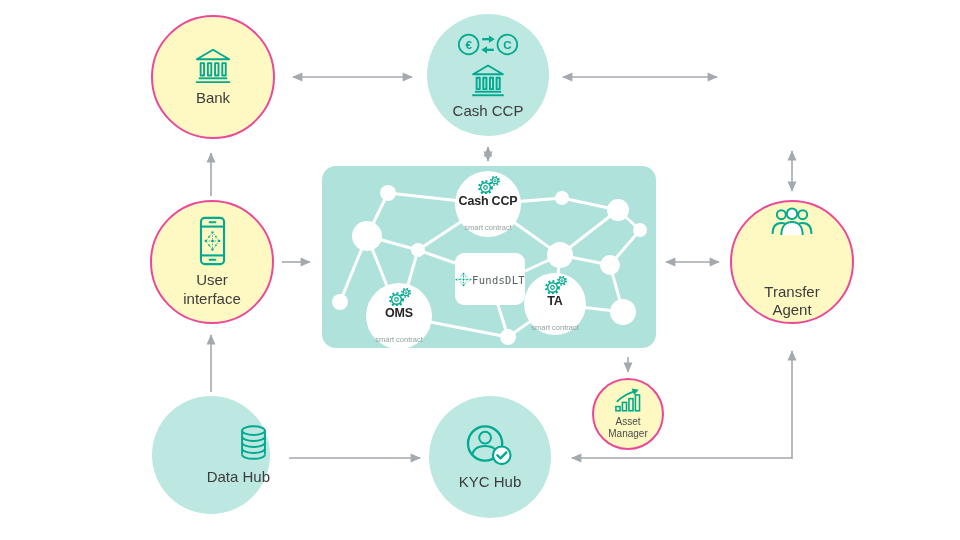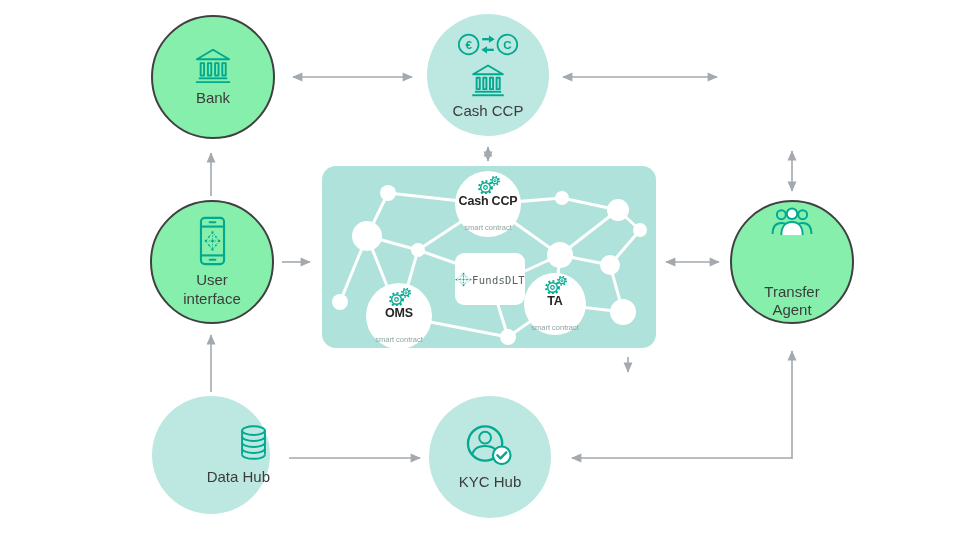--- a/index.html
+++ b/index.html
@@ -6,21 +6,21 @@
   body{
     width:960px;height:540px;background:#ffffff;position:relative;overflow:hidden;
     font-family:"Liberation Sans", sans-serif;
   }
   .stage{position:absolute;inset:0;}
   svg.connections{position:absolute;left:0;top:0;width:960px;height:540px;z-index:1;}
   .node{
     position:absolute;border-radius:50%;box-sizing:border-box;z-index:3;
     display:flex;flex-direction:column;align-items:center;justify-content:center;text-align:center;
   }
-  .node.outline{background:#86efac;border:2px solid #404040;}
+  .node.outline{background:#fef9c3;border:2px solid #ec4899;}
   .node.filled{background:#bce8e1;border:none;}
   .label{font-size:15px;color:#3c3c3c;line-height:1.22;margin-top:5px;max-width:92px;}
   .label.sm{font-size:10px;margin-top:2px;max-width:52px;color:#4a4a4a;}
   .dlt-box{
     position:absolute;left:322px;top:166px;width:334px;height:182px;
     background:#aee2db;border-radius:14px;z-index:2;overflow:hidden;
   }
   .dlt-box svg.net{position:absolute;left:0;top:0;width:334px;height:182px;}
   .contract{
     position:absolute;background:#ffffff;border-radius:50%;
@@ -193,20 +193,33 @@
       <g clip-path="url(#kycclip)" fill="none" stroke="#00a98f" stroke-width="2">
         <circle cx="23" cy="15" r="6"></circle>
         <path d="M9,36 c1,-9.5 7,-12.5 14,-12.5 c7,0 13,3 14,12.5"></path>
       </g>
       <circle cx="40" cy="33" r="9" fill="#ffffff" stroke="#00a98f" stroke-width="2.2"></circle>
       <path d="M35.5,33 l3.2,3.2 l6,-6.2" fill="none" stroke="#00a98f" stroke-width="2.4" stroke-linecap="round" stroke-linejoin="round"></path>
     </svg>
     <div class="label">KYC Hub</div>
   </div>
 
+  <div class="node outline" style="left:592px;top:378px;width:72px;height:72px;">
+    <svg width="30" height="26" viewBox="0 0 32 28">
+      <g fill="none" stroke="#00a98f" stroke-width="1.7">
+        <rect x="3" y="20" width="4.4" height="4.5"></rect>
+        <rect x="10" y="15.5" width="4.4" height="9"></rect>
+        <rect x="17" y="11.5" width="4.4" height="13"></rect>
+        <rect x="24" y="7.5" width="4.4" height="17"></rect>
+      </g>
+      <path d="M4,15 C10,8.5 15,6.5 22,4" fill="none" stroke="#00a98f" stroke-width="2"></path>
+      <path d="M20,0.5 L27.5,2 L22.5,7.5 Z" fill="#00a98f"></path>
+    </svg>
+    <div class="label sm">Asset Manager</div>
+  </div>
 
   <div class="dlt-box">
     <svg class="net" viewBox="0 0 334 182">
       <g stroke="#ffffff" stroke-width="3">
         <line x1="66" y1="27" x2="45" y2="70"></line>
         <line x1="66" y1="27" x2="166" y2="38"></line>
         <line x1="45" y1="70" x2="96" y2="84"></line>
         <line x1="45" y1="70" x2="18" y2="136"></line>
         <line x1="45" y1="70" x2="77" y2="150"></line>
         <line x1="96" y1="84" x2="166" y2="38"></line>

